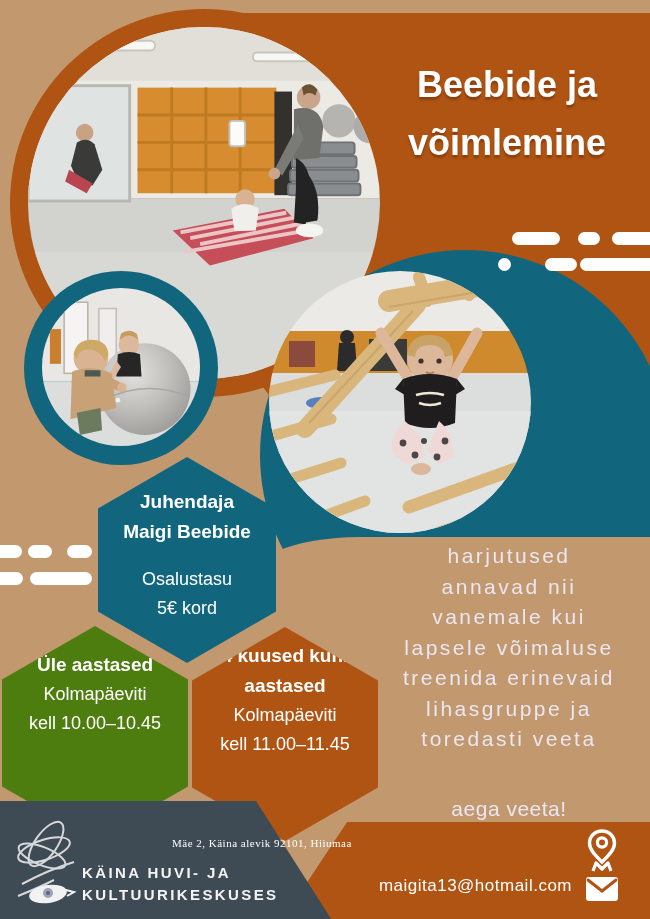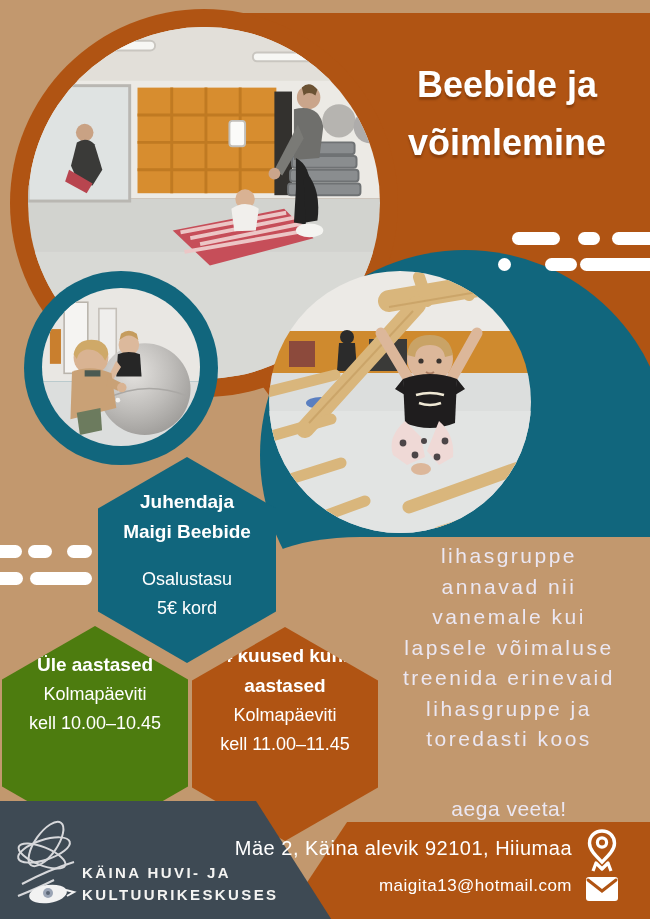--- a/index.html
+++ b/index.html
@@ -68,21 +68,21 @@
   .footer-orange{
     left:0;top:822px;width:650px;height:97px;background:#b05413;z-index:8;
     clip-path:polygon(53.4% 0,100% 0,100% 100%,43.5% 100%);
   }
   .footer-slate{
     left:0;top:801px;width:340px;height:118px;background:#3e4a54;z-index:9;
     clip-path:polygon(0 0,75.3% 0,97.4% 100%,0 100%);
   }
   .address-line{
     position:absolute;right:78px;top:837px;width:400px;z-index:10;
-    color:#fff;font-size:20px;text-align:right;letter-spacing:.5px;
+    color:#fff;font-size:11px;letter-spacing:.5px;font-family:Liberation Serif, serif;
   }
   .email-line{
     position:absolute;right:78px;top:876px;width:400px;z-index:10;
     color:#fff;font-size:17px;text-align:right;letter-spacing:.5px;
   }
   .pin-icon{position:absolute;left:586px;top:828px;z-index:10;}
   .mail-icon{position:absolute;left:585px;top:876px;z-index:10;}
   .org-text{
     position:absolute;left:82px;top:862px;width:220px;z-index:10;
     color:#f4f4f2;font-weight:bold;font-size:15px;letter-spacing:2.4px;line-height:22px;
@@ -272,27 +272,27 @@
   </div>
 
   <div class="hex hex-orange-r">
     <div class="bold-line pad1">4 kuused kuni</div>
     <div class="bold-line">aastased</div>
     <div class="reg-line">Kolmapäeviti</div>
     <div class="reg-line">kell 11.00–11.45</div>
   </div>
 
   <div class="abs description">
-    <span>lihasgruppe</span>
+    <span>harjutused</span>
     <span>annavad nii</span>
     <span>vanemale kui</span>
     <span>lapsele võimaluse</span>
     <span>treenida erinevaid</span>
     <span>lihasgruppe ja</span>
-    <span>toredasti koos</span>
+    <span>toredasti veeta</span>
     <span class="no-track">aega veeta!</span>
   </div>
 
   <div class="abs footer-orange"></div>
   <div class="abs footer-slate"></div>
 
   <div class="address-line">Mäe 2, Käina alevik 92101, Hiiumaa</div>
   <div class="email-line">maigita13@hotmail.com</div>
 
   <div class="pin-icon">

